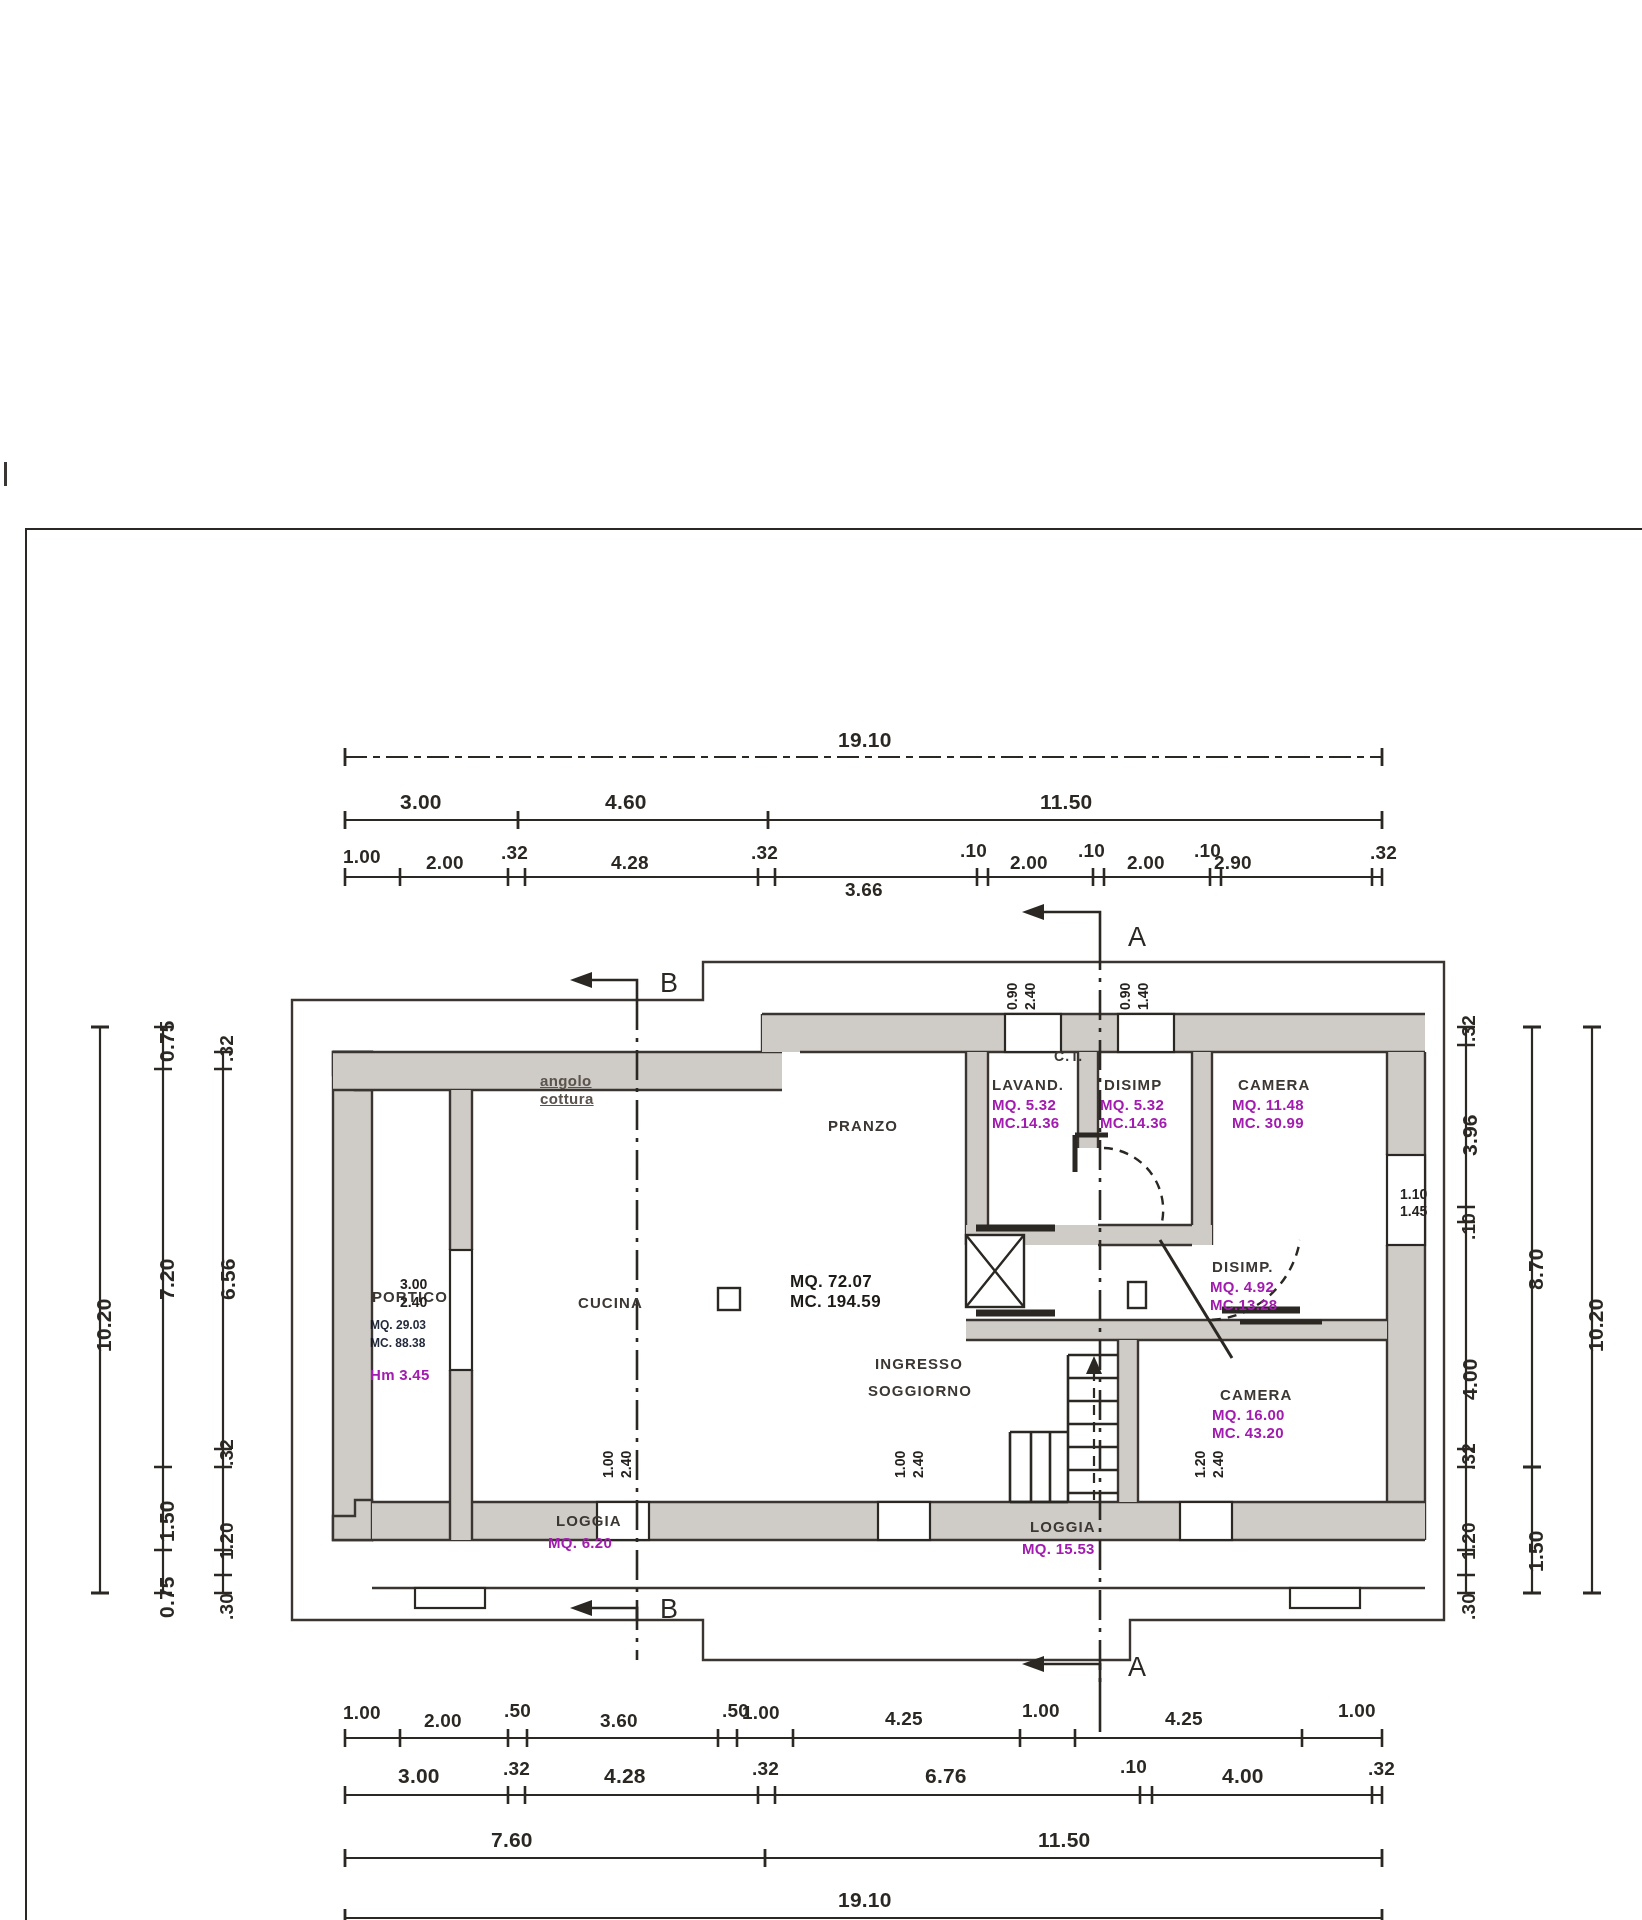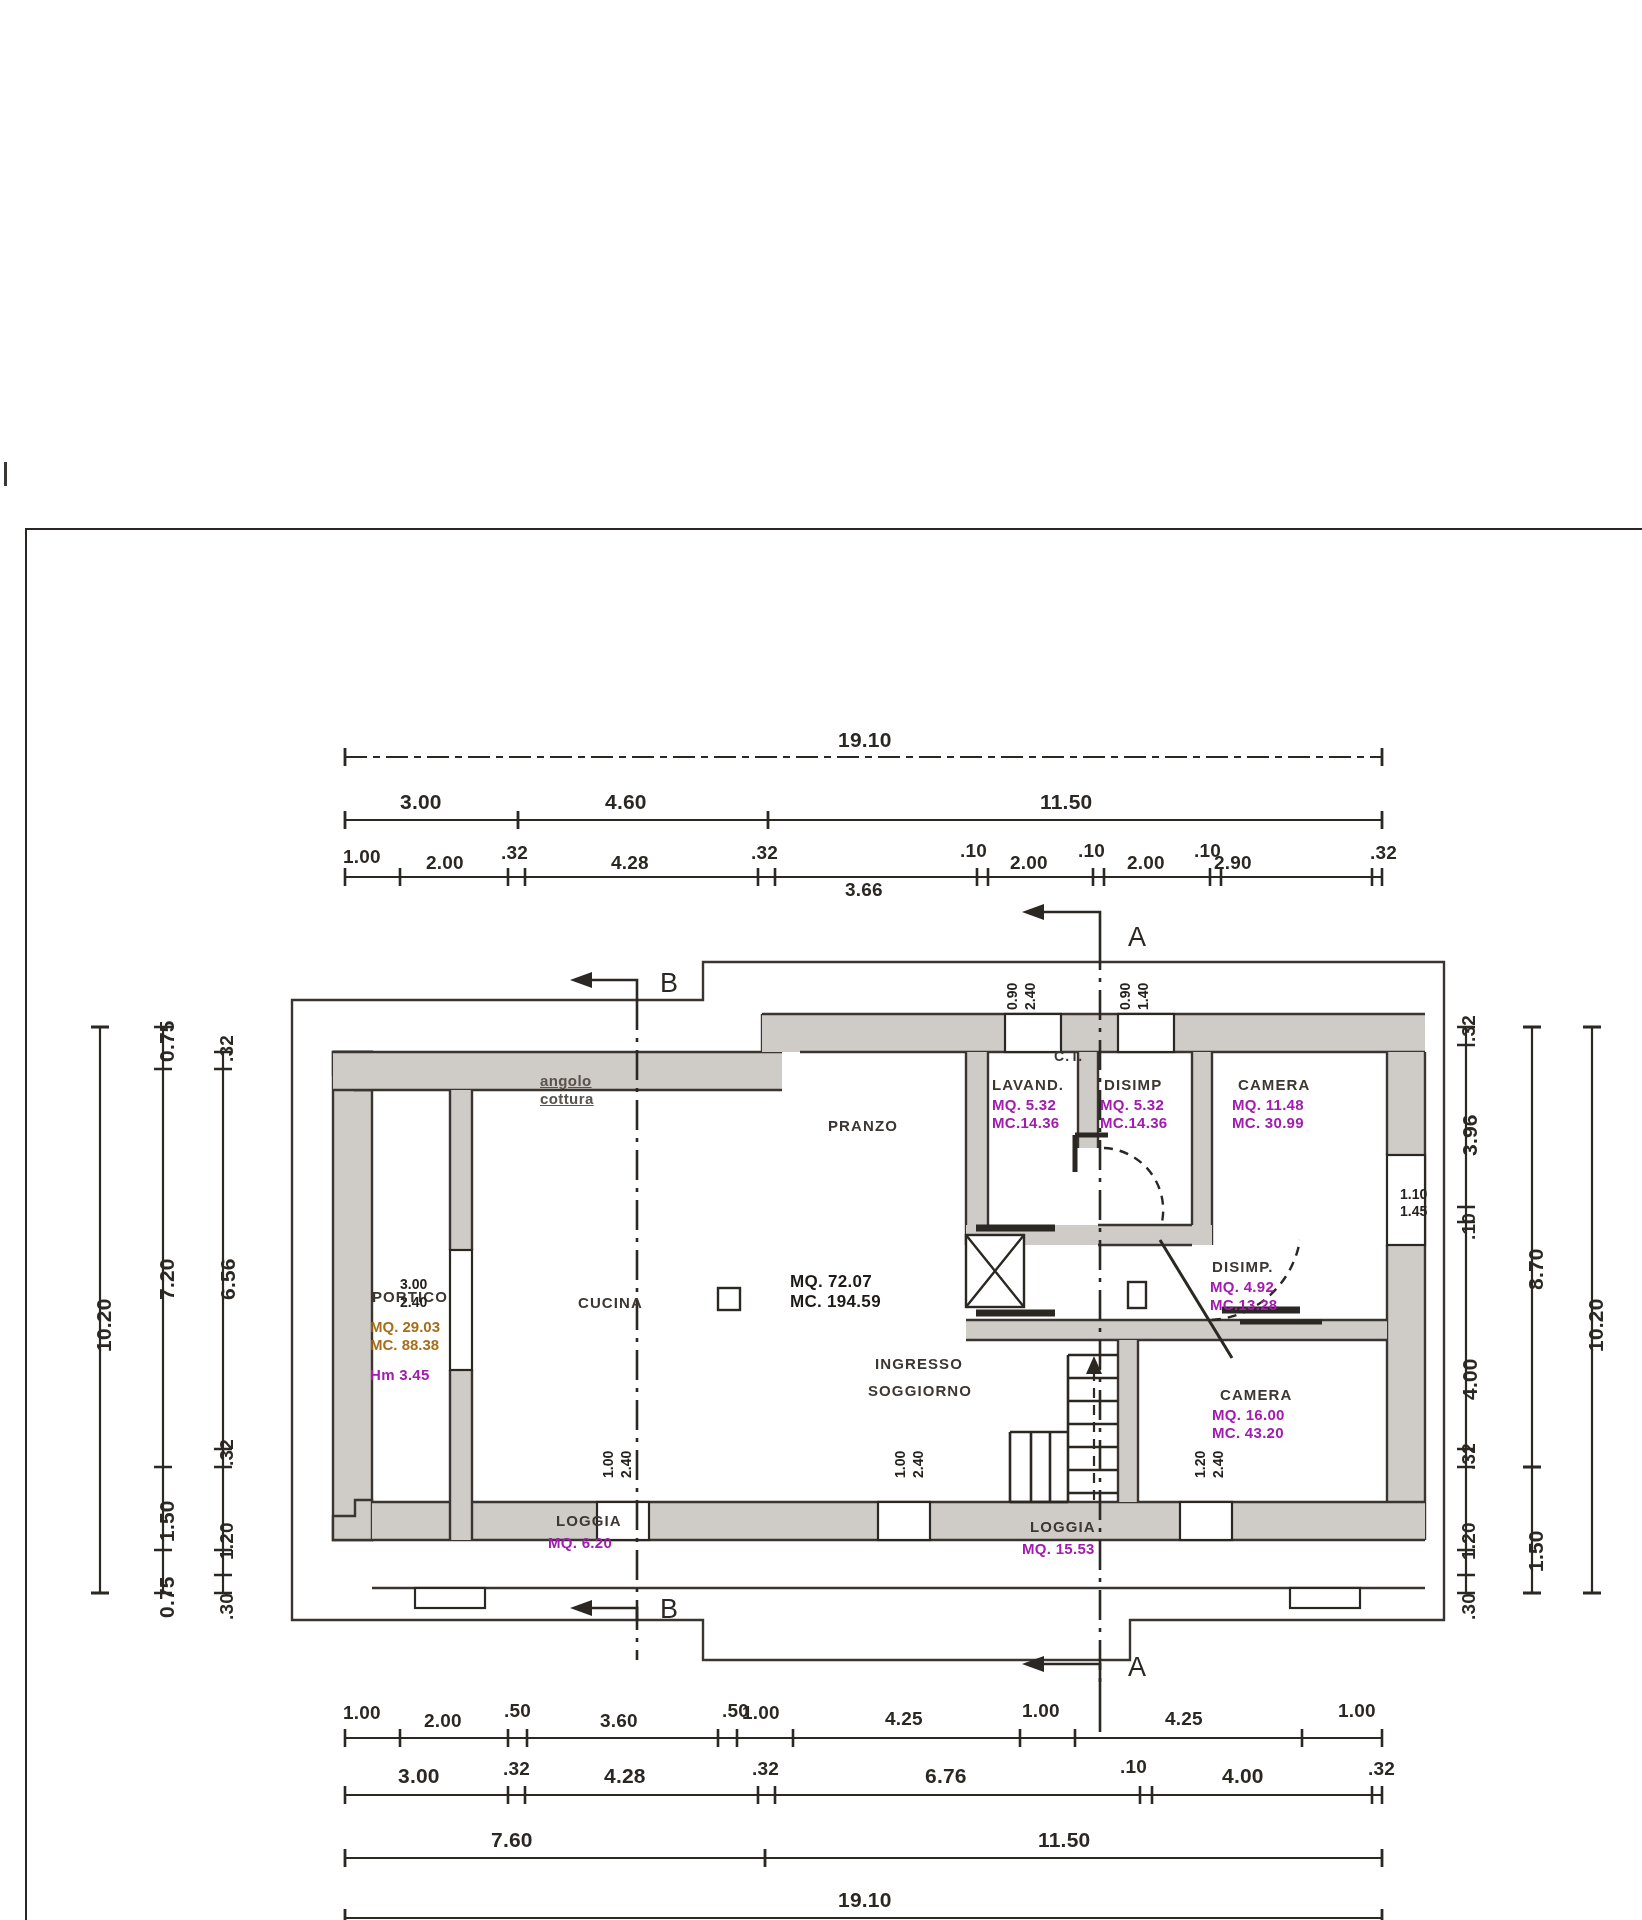--- a/index.html
+++ b/index.html
@@ -50,21 +50,21 @@
   }
   .sectletter{
     position:absolute;font-size:27px;font-weight:normal;color:#2b2723;
   }
   .winlabel{
     position:absolute;font-size:14px;font-weight:bold;color:#26221f;
     white-space:nowrap;
   }
   .winlabel.rot{transform-origin:0 0;transform:rotate(-90deg);}
   .smudge{
-    position:absolute;font-size:15px;font-weight:bold;color:#a16207;
+    position:absolute;font-size:12px;font-weight:bold;color:#0f172a;
     white-space:nowrap;opacity:.92;
   }
 </style>
 </head>
 <body>
 
 <div id="scan-edge-tick"></div>
 <div id="scan-sheet-topline"></div>
 <div id="scan-sheet"></div>
 

